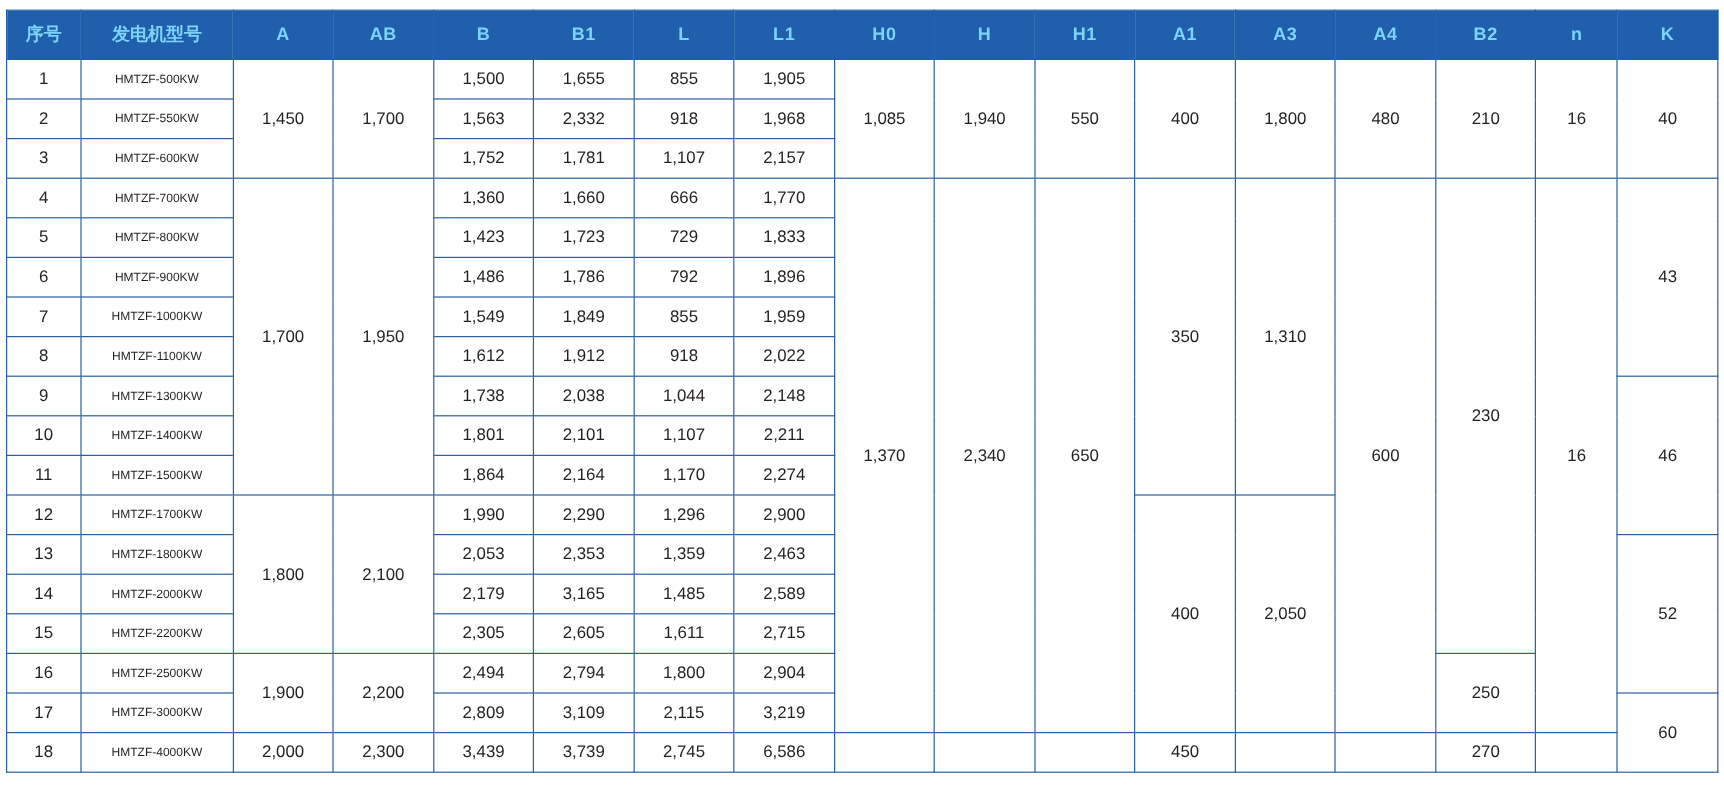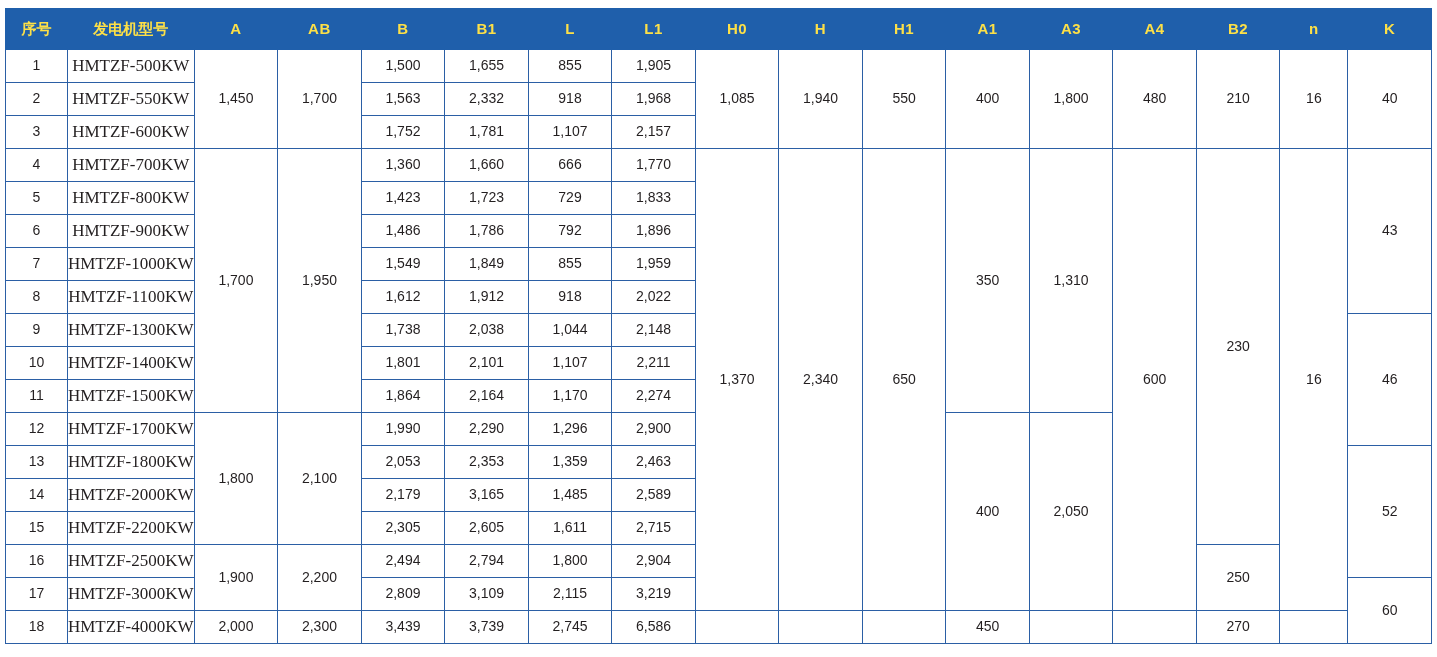--- a/index.html
+++ b/index.html
@@ -25,34 +25,33 @@
     border: 1px solid #2b5fa5;
     text-align: center;
     vertical-align: middle;
     padding: 0;
     height: 32px;
     line-height: 1.1;
     font-weight: normal;
   }
   #spec-table thead th {
     background: #1f5fab;
-    color: #fde047;
+    color: #7dd3fc;
     font-weight: bold;
     font-size: 15px;
     height: 40px;
     letter-spacing: 0.5px;
     border-color: #1f5fab;
   }
   #spec-table thead th.hdr-cn {
     font-size: 15px;
     letter-spacing: 0;
   }
   td.model {
-    font-size: 17px;
-    font-family: Liberation Serif, serif;
+    font-size: 10px;
   }
   td.idx {
     font-size: 14px;
   }
   
   col.c-idx    { width: 60px; }
   col.c-model  { width: 123px; }
   col.c-a      { width: 81px; }
   col.c-ab     { width: 81px; }
   col.c-b      { width: 81px; }

